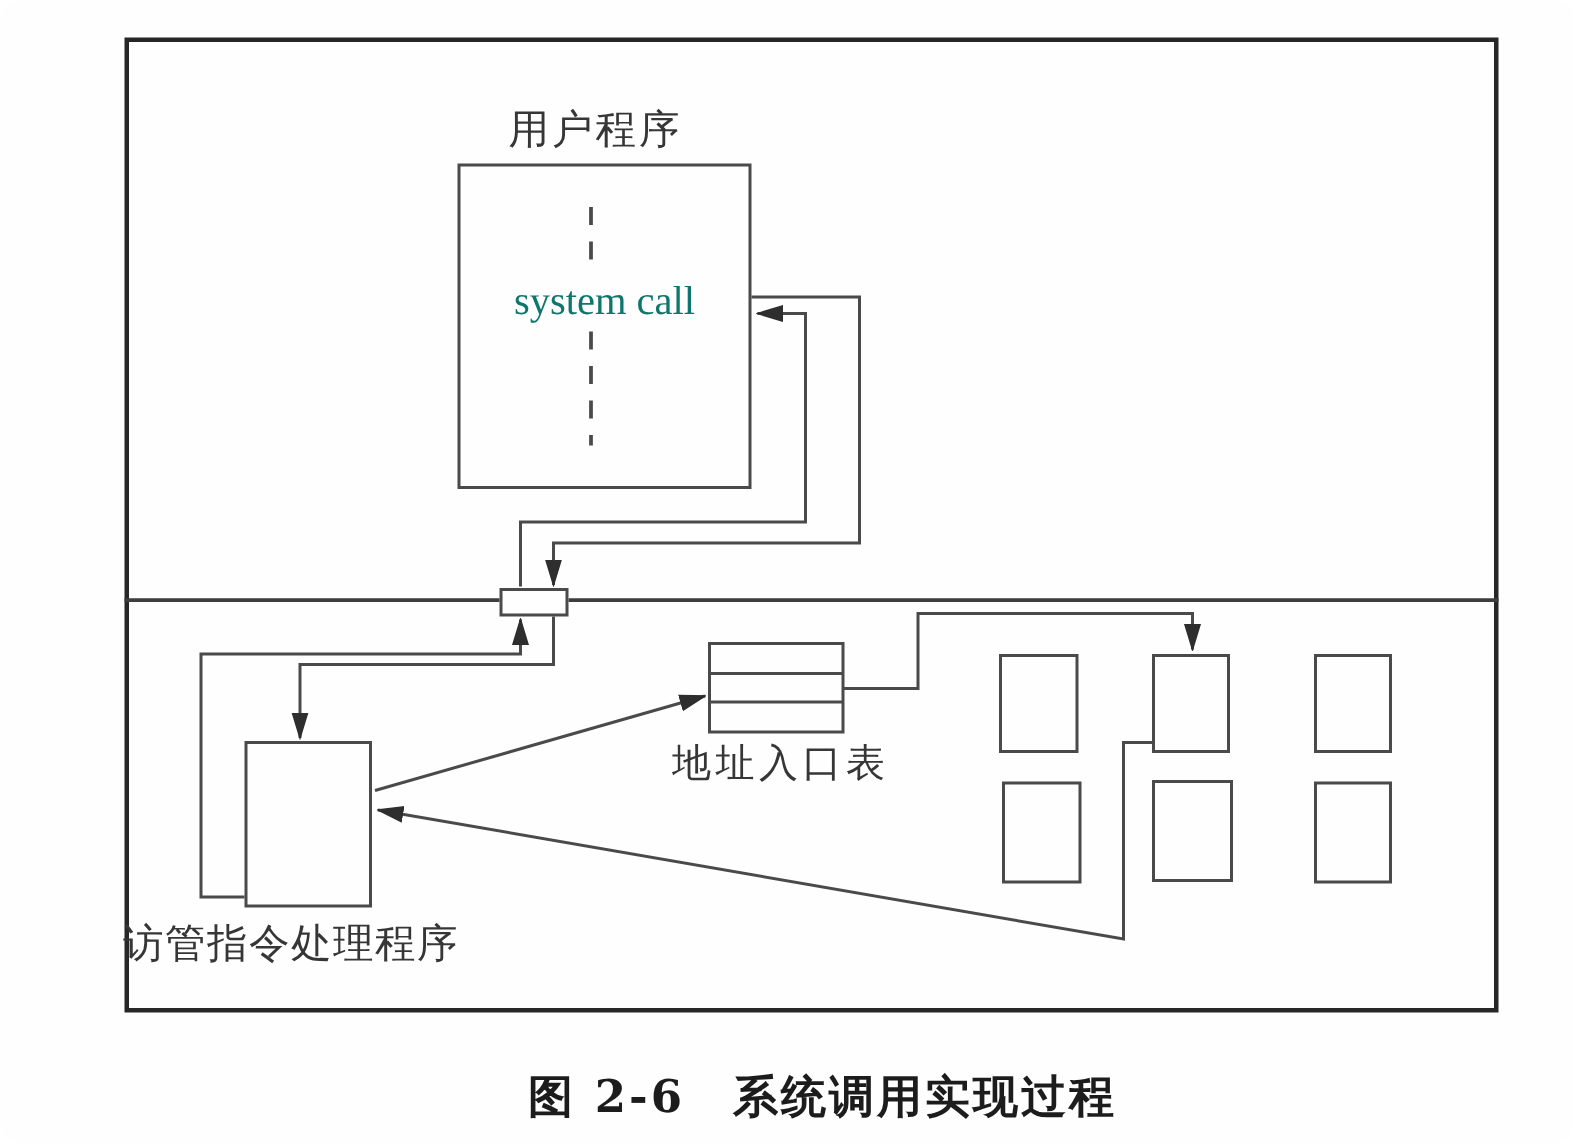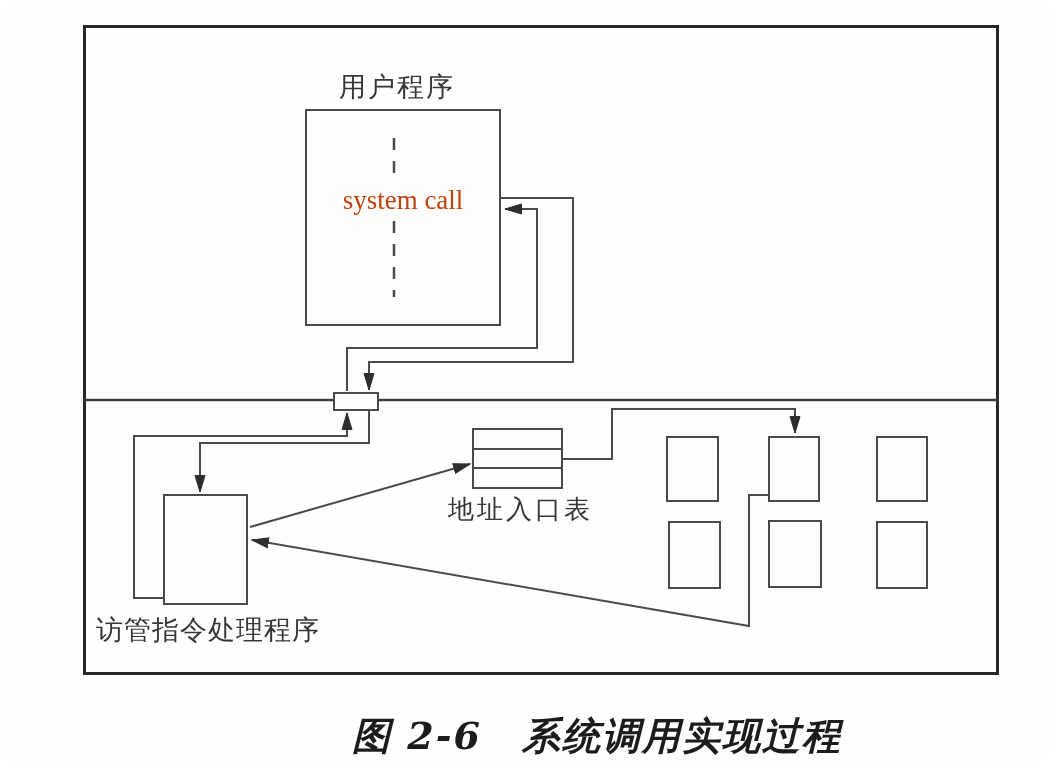--- a/index.html
+++ b/index.html
@@ -100,22 +100,22 @@
   <div class="abs box" style="left:666px; top:436px; width:53px; height:66px;"></div>
   <div class="abs box" style="left:768px; top:436px; width:52px; height:66px;"></div>
   <div class="abs box" style="left:876px; top:436px; width:52px; height:66px;"></div>
 
   <div class="abs box" style="left:668px; top:521px; width:53px; height:68px;"></div>
   <div class="abs box" style="left:768px; top:520px; width:54px; height:68px;"></div>
   <div class="abs box" style="left:876px; top:521px; width:52px; height:68px;"></div>
 
   <div class="abs lbl" style="left:339px; top:72px; font-size:27px; letter-spacing:2px;">用户程序</div>
 
-  <div class="abs lbl latin" style="left:305px; top:186px; width:196px; text-align:center; font-size:27px; color:#c2410c;">system call</div>
+  <div class="abs lbl latin" style="left:305px; top:186px; width:196px; text-align:center; font-size:27px; color:#0f766e;">system call</div>
 
-  <div class="abs lbl" style="left:96px; top:615px; font-size:27px; letter-spacing:1px;">访管指令处理程序</div>
+  <div class="abs lbl" style="left:82px; top:615px; font-size:27px; letter-spacing:1px;">访管指令处理程序</div>
 
   <div class="abs lbl" style="left:448px; top:495px; font-size:26px; letter-spacing:3px;">地址入口表</div>
 
 
-  <div class="abs caption" style="left:352px; top:711px; font-size:38px;font-style:italic;">图 2-6　系统调用实现过程</div>
+  <div class="abs caption" style="left:352px; top:711px; font-size:30px;">图 2-6　系统调用实现过程</div>
 
 </div>
 
 </body></html>

